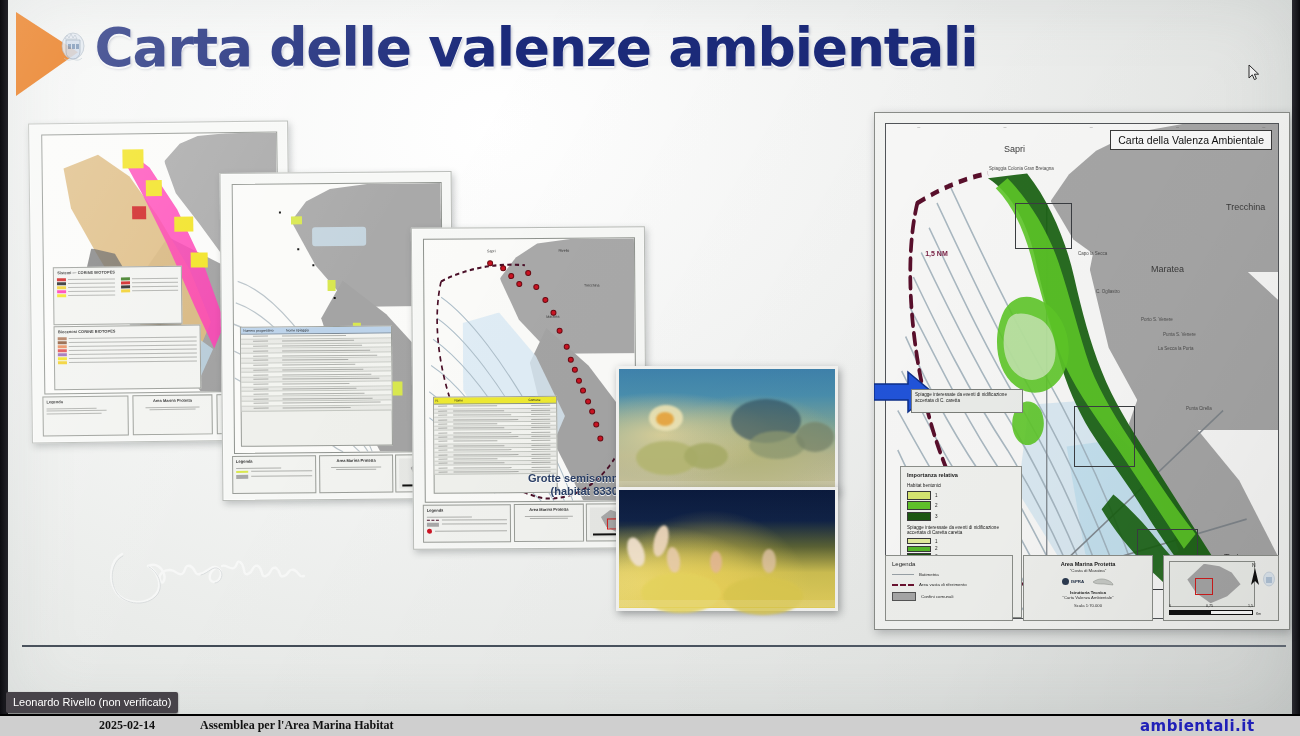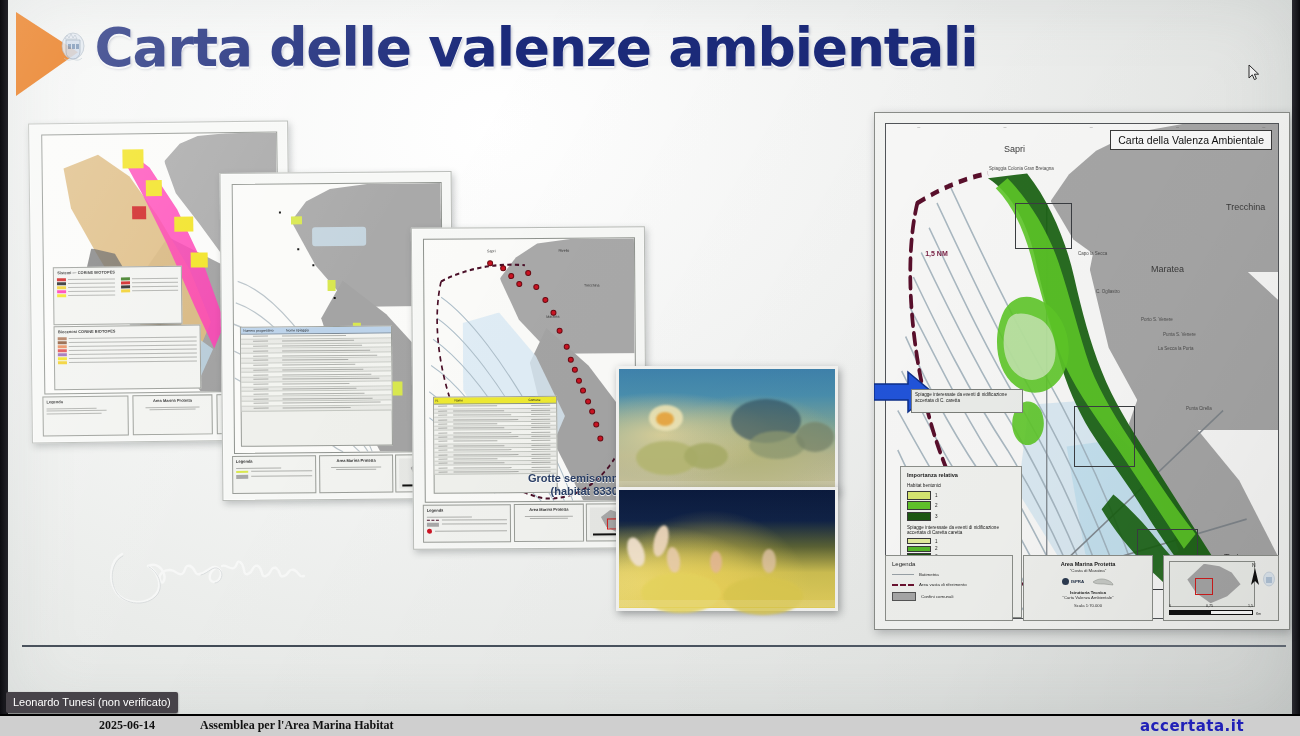--- a/index.html
+++ b/index.html
@@ -1013,24 +1013,24 @@
       </g>
       <g fill="none" stroke="#b9bfc4" stroke-width="1" stroke-linecap="round" opacity=".7">
         <path d="M19 16 C7 22 5 41 13 53 C21 65 43 67 53 55 C61 45 53 31 45 27"></path>
         <path d="M97 35 C105 33 109 25 115 29 C121 33 117 43 111 43"></path>
       </g>
     </svg>
 
     <div class="divider"></div>
   </div>
 
-  <div class="nameBadge">Leonardo Tunesi (non verificato)</div>
+  <div class="nameBadge">Leonardo Rivello (non verificato)</div>
 
   <div class="footer">
-    <span class="date">2025-06-14</span>
+    <span class="date">2025-02-14</span>
     <span class="evt">Assemblea per l'Area Marina Habitat</span>
-    <span class="wm">accertata.it</span>
+    <span class="wm">ambientali.it</span>
   </div>
 
   <svg class="cursor" viewBox="0 0 12 17">
     <path d="M1 1 L1 14 L4.3 10.8 L6.4 15.6 L8.4 14.7 L6.4 10.2 L10.6 10.2 Z" fill="#efefef" stroke="#2a2a2a" stroke-width="1"></path>
   </svg>
 </div>
 
 </body></html>

